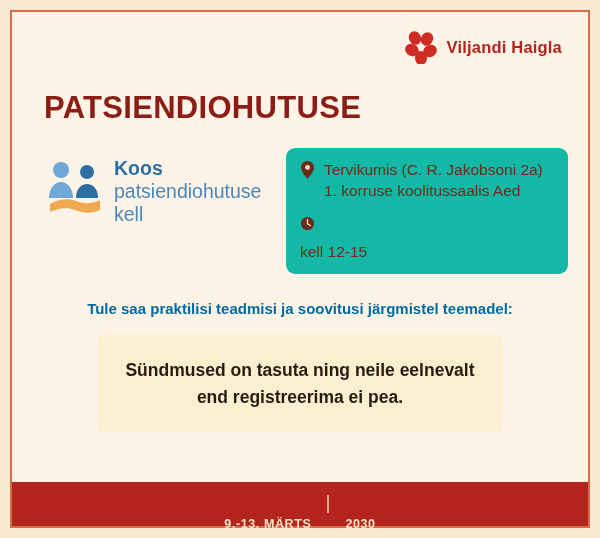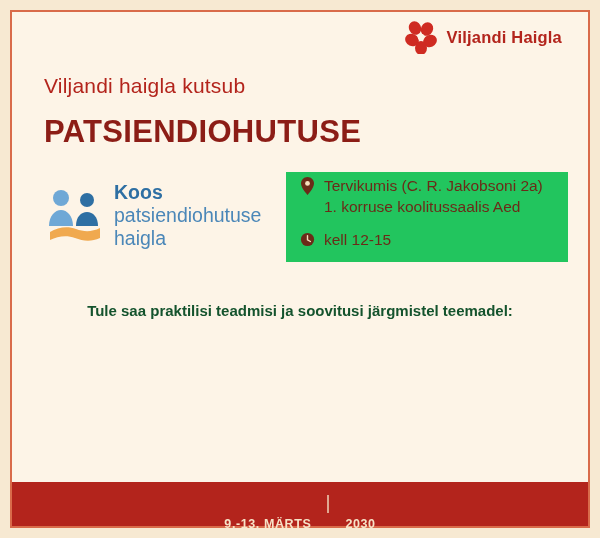--- a/index.html
+++ b/index.html
@@ -32,21 +32,21 @@
     flex-direction: column;
   }
   
   .brandbar {
     position: relative;
     height: 62px;
     flex: 0 0 auto;
   }
   .brand {
     position: absolute;
-    top: 8px;
+    top: 18px;
     right: 26px;
     display: flex;
     align-items: center;
     gap: 9px;
   }
   .brand-mark {
     width: 34px;
     height: 34px;
     position: relative;
   }
@@ -79,69 +79,69 @@
     margin-top: 20px;
     display: flex;
     align-items: flex-start;
     padding: 0 20px 0 32px;
     gap: 12px;
   }
   .campaign-logo {
     flex: 0 0 auto;
     width: 230px;
     display: flex;
-    align-items: flex-end;
+    align-items: center;
     gap: 8px;
     padding-top: 6px;
   }
   .campaign-art {
     width: 62px;
     height: 64px;
     position: relative;
     flex: 0 0 auto;
   }
   .campaign-text {
     color: #4b87b8;
     font-size: 19.5px;
     line-height: 1.18;
     font-weight: normal;
     padding-top: 3px;
   }
   .campaign-text .l1 { font-weight: bold; color:#2e6fa3; }
   .infobox {
     flex: 1 1 auto;
-    background: #22c55e;
-    border-radius: 0;
-    padding: 4px 14px 12px 14px;
+    background: #14b8a6;
+    border-radius: 9px;
+    padding: 12px 14px 12px 14px;
     box-sizing: border-box;
     min-height: 88px;
   }
   .inforow {
     display: flex;
     align-items: flex-start;
     gap: 9px;
     color: #6b2b18;
     font-size: 15.5px;
     line-height: 1.35;
   }
-  .inforow + .inforow { margin-top: 12px; }
+  .inforow + .inforow { margin-top: 12px; flex-direction: column; }
   .info-ico {
     flex: 0 0 auto;
     width: 15px;
     height: 18px;
     position: relative;
     margin-top: 1px;
   }
   
   .topics-title {
-    margin: 40px 0 0 0;
+    margin: 26px 0 0 0;
     text-align: center;
     font-size: 15px;
     font-weight: bold;
-    color: #14532d;
+    color: #0369a1;
   }
   .notice {
     margin: 18px auto 0 auto;
     width: 404px;
     background: #faefcf;
     border-radius: 5px;
     padding: 22px 16px;
     box-sizing: border-box;
     text-align: center;
     color: #2b1a12;
@@ -189,42 +189,41 @@
               <ellipse cx="26" cy="21" rx="6" ry="7" transform="rotate(65 26 21)"></ellipse>
               <ellipse cx="17" cy="28" rx="6" ry="7"></ellipse>
             </g>
             <circle cx="17" cy="17" r="3.2" fill="#fdf4e7"></circle>
           </svg>
         </span>
         <span class="brand-name">Viljandi Haigla</span>
       </div>
     </div>
 
-    <h2 class="kicker">Viljandi haigla kutsub</h2>
 
     <h1 class="headline">
       <span>PATSIENDIOHUTUSE</span><br>
     </h1>
 
     <div class="midrow">
 
       <div class="campaign-logo">
         <span class="campaign-art">
           <svg width="62" height="64" viewBox="0 0 62 64" aria-hidden="true">
             <circle cx="17" cy="12" r="8" fill="#6fa8d6"></circle>
             <path d="M5 40c0-10 6-16 12-16s12 6 12 16z" fill="#6fa8d6"></path>
             <circle cx="43" cy="14" r="7" fill="#2e6fa3"></circle>
             <path d="M32 40c0-9 5-14 11-14s11 5 11 14z" fill="#2e6fa3"></path>
             <path d="M6 46c8-5 18-6 26-3 8 3 16 3 24-1v10c-9 4-17 3-25 0-8-3-17-2-25 2z" fill="#f0a94f"></path>
           </svg>
         </span>
         <span class="campaign-text">
           <span class="l1">Koos</span><br>
           <span>patsiendiohutuse</span><br>
-          <span>haigla</span>
+          <span>kell</span>
         </span>
       </div>
 
       <div class="infobox">
         <div class="inforow">
           <span class="info-ico">
             <svg width="15" height="18" viewBox="0 0 15 18" aria-hidden="true">
               <path d="M7.5 0C3.9 0 1 2.9 1 6.5 1 11.2 7.5 18 7.5 18S14 11.2 14 6.5C14 2.9 11.1 0 7.5 0z" fill="#6b2b18"></path>
               <circle cx="7.5" cy="6.4" r="2.4" fill="#f6dfbd"></circle>
             </svg>
@@ -242,20 +241,24 @@
             </svg>
           </span>
           <span>kell 12-15</span>
         </div>
       </div>
 
     </div>
 
     <div class="topics-title">Tule saa praktilisi teadmisi ja soovitusi järgmistel teemadel:</div>
 
+    <div class="notice">
+      <span>Sündmused on tasuta ning neile eelnevalt</span><br>
+      <span>end registreerima ei pea.</span>
+    </div>
 
     <div class="footer">
       <span class="seg">9.-13. MÄRTS</span>
       <span class="divider"></span>
       <span class="divider"></span>
       <span class="seg">2030</span>
     </div>
 
   </div>
 </div>

